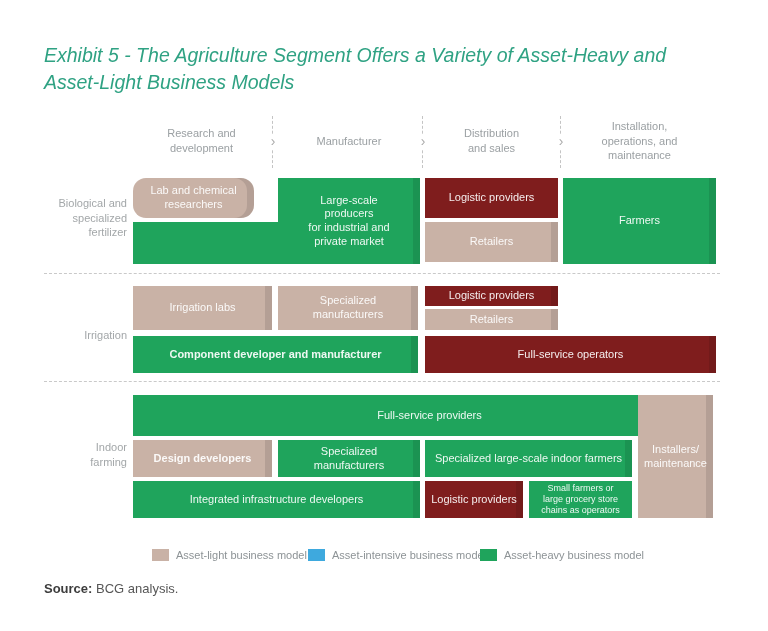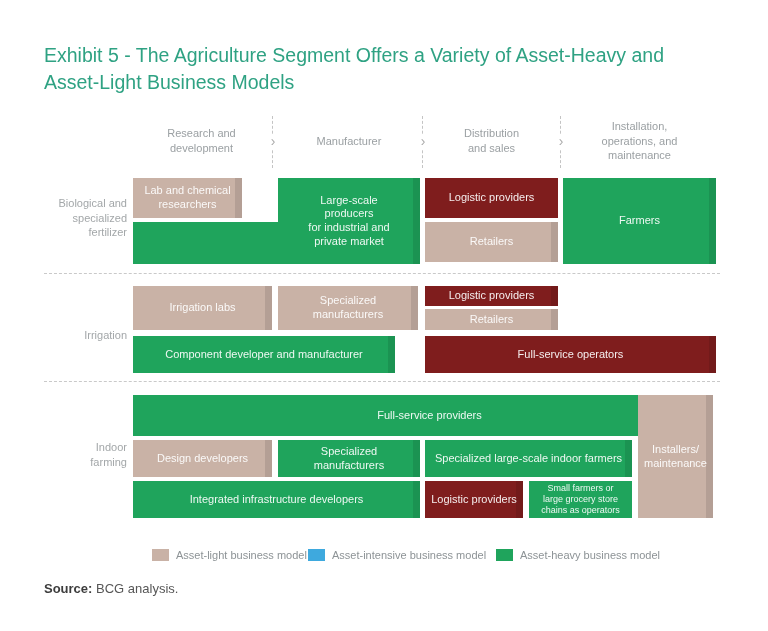--- a/index.html
+++ b/index.html
@@ -1,20 +1,20 @@
 <!DOCTYPE html>
 <html><head>
 <meta charset="utf-8">
 <style>
   html,body{margin:0;padding:0;background:#ffffff;}
   body{font-family:"Liberation Sans","DejaVu Sans",sans-serif;}
   #canvas{position:relative;width:768px;height:631px;background:#ffffff;overflow:hidden;}
 
   .title{position:absolute;left:44px;top:42px;width:680px;
-         font-size:19.5px;line-height:1.4;color:#2fa283;white-space:pre-line;}
+         font-size:19.5px;line-height:1.4;color:#2fa283;white-space:pre-line;font-style:italic;}
 
   .col-header{position:absolute;top:113px;height:56px;display:flex;align-items:center;justify-content:center;
               text-align:center;font-size:11px;line-height:1.35;color:#9ba0a3;white-space:pre-line;}
 
   .vsep{position:absolute;top:116px;height:52px;width:1px;border-left:1px dashed #c4c4c4;}
   .vsep .chev{position:absolute;left:-5px;top:19px;width:10px;height:14px;background:#ffffff;
               color:#ababab;font-size:14px;line-height:13px;text-align:center;}
 
   .row-label{position:absolute;text-align:right;font-size:11px;line-height:1.32;color:#a3a7a9;white-space:pre-line;}
 
@@ -62,64 +62,64 @@
       <span class="chev">›</span>
     </div>
 
   <div class="row-label" style="right:641px;top:196px;width:90px;">Biological and
 specialized
 fertilizer</div>
   <div class="row-label" style="right:641px;top:328px;width:90px;">Irrigation</div>
   <div class="row-label" style="right:641px;top:440px;width:90px;">Indoor
 farming</div>
 
-  <div class="box tan shadow" style="left:133px;top:178px;width:109px;height:40px;">Lab and chemical
+  <div class="box tan shadow" style="left:133px;top:178px;width:121px;height:40px;border-radius:13px;">Lab and chemical
 researchers</div>
   <div class="box green" style="left:133px;top:222px;width:146px;height:42px;"></div>
   <div class="box green shadow" style="left:278px;top:178px;width:142px;height:86px;">Large-scale
 producers
 for industrial and
 private market</div>
   <div class="box blue" style="left:425px;top:178px;width:133px;height:40px;">Logistic providers</div>
   <div class="box tan shadow" style="left:425px;top:222px;width:133px;height:40px;">Retailers</div>
   <div class="box green shadow" style="left:563px;top:178px;width:153px;height:86px;">Farmers</div>
 
   <div class="hsep" style="top:273px;"></div>
 
   <div class="box tan shadow" style="left:133px;top:286px;width:139px;height:44px;">Irrigation labs</div>
   <div class="box tan shadow" style="left:278px;top:286px;width:140px;height:44px;">Specialized
 manufacturers</div>
   <div class="box blue shadow" style="left:425px;top:286px;width:133px;height:20px;">Logistic providers</div>
   <div class="box tan shadow" style="left:425px;top:309px;width:133px;height:21px;">Retailers</div>
-  <div class="box green shadow" style="left:133px;top:336px;width:262px;height:37px;">Component developer and manufacturer</div>
+  <div class="box green shadow" style="left:133px;top:336px;width:285px;height:37px;font-weight:bold;">Component developer and manufacturer</div>
   <div class="box blue shadow" style="left:425px;top:336px;width:291px;height:37px;">Full-service operators</div>
 
   <div class="hsep" style="top:381px;"></div>
 
   <div class="box green shadow" style="left:133px;top:395px;width:499px;height:41px;padding-left:47px;">Full-service providers</div>
-  <div class="box tan shadow" style="left:133px;top:440px;width:139px;height:37px;">Design developers</div>
+  <div class="box tan shadow" style="left:133px;top:440px;width:139px;height:37px;font-weight:bold;">Design developers</div>
   <div class="box green shadow" style="left:278px;top:440px;width:142px;height:37px;">Specialized
 manufacturers</div>
   <div class="box green shadow" style="left:425px;top:440px;width:207px;height:37px;">Specialized large-scale indoor farmers</div>
   <div class="box green shadow" style="left:133px;top:481px;width:287px;height:37px;">Integrated infrastructure developers</div>
   <div class="box blue shadow" style="left:425px;top:481px;width:98px;height:37px;">Logistic providers</div>
   <div class="box green tiny" style="left:529px;top:481px;width:103px;height:37px;">Small farmers or
 large grocery store
 chains as operators</div>
   <div class="box tan shadow" style="left:638px;top:395px;width:75px;height:123px;">Installers/
 maintenance</div>
 
   <div class="legend-item" style="left:152px;">
     <span class="swatch" style="background:#c9b2a6;"></span>
     <span class="legend-label">Asset-light business model</span>
   </div>
   <div class="legend-item" style="left:308px;">
     <span class="swatch" style="background:#3ea9de;"></span>
     <span class="legend-label">Asset-intensive business model</span>
   </div>
-  <div class="legend-item" style="left:480px;margin-left:16px;">
+  <div class="legend-item" style="left:480px;">
     <span class="swatch" style="background:#1fa45c;"></span>
     <span class="legend-label">Asset-heavy business model</span>
   </div>
 
   <div class="source"><b>Source:</b><span> BCG analysis.</span></div>
 
 </div>
 
 </body></html>

